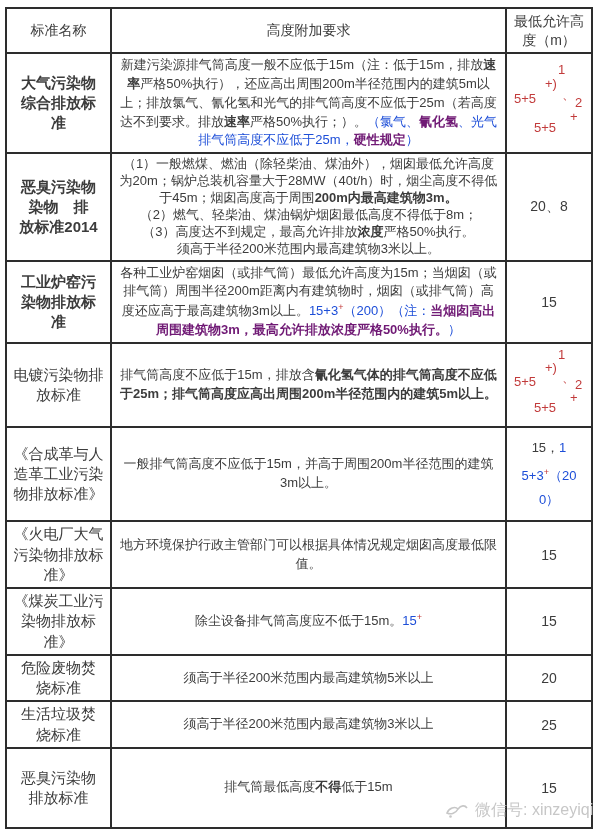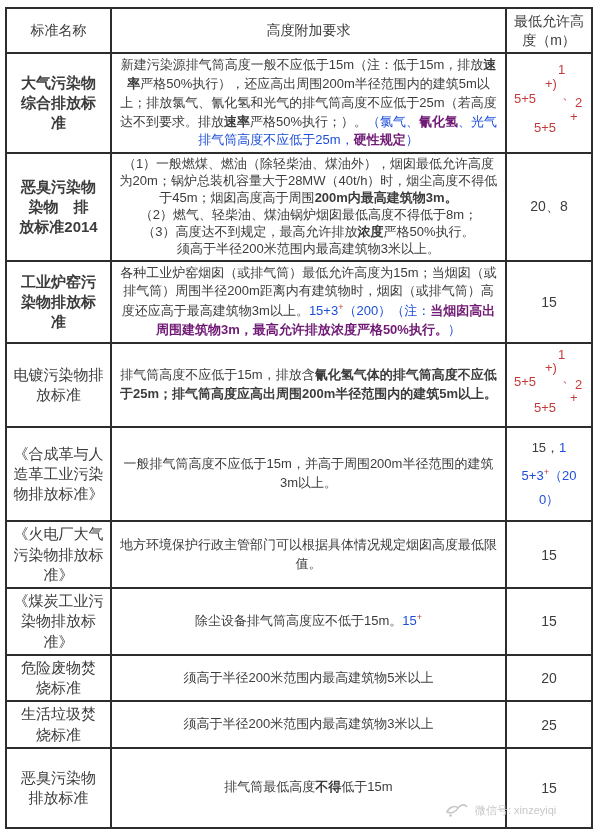--- a/index.html
+++ b/index.html
@@ -59,21 +59,21 @@
   .cluster.small .cl-comma{top:22px;}
   .cluster.small .cl-two{top:30px;}
   .cluster.small .cl-bottom{top:53px;}
   .cluster.small .cl-plus{top:43px;}
   
   .min-lines div{line-height:24px;font-size:13px;}
   
   .watermark{
     position:absolute;left:444px;top:800px;z-index:3;
     display:flex;align-items:center;gap:5px;
-    color:#c7c7c7;font-size:11px;white-space:nowrap;
+    color:#c7c7c7;font-size:16px;white-space:nowrap;
   }
   .wm-logo{display:inline-block;line-height:0;}
 </style>
 </head>
 <body>
 
 <table class="std">
   <colgroup>
       <col class="c-name">
       <col class="c-req">

